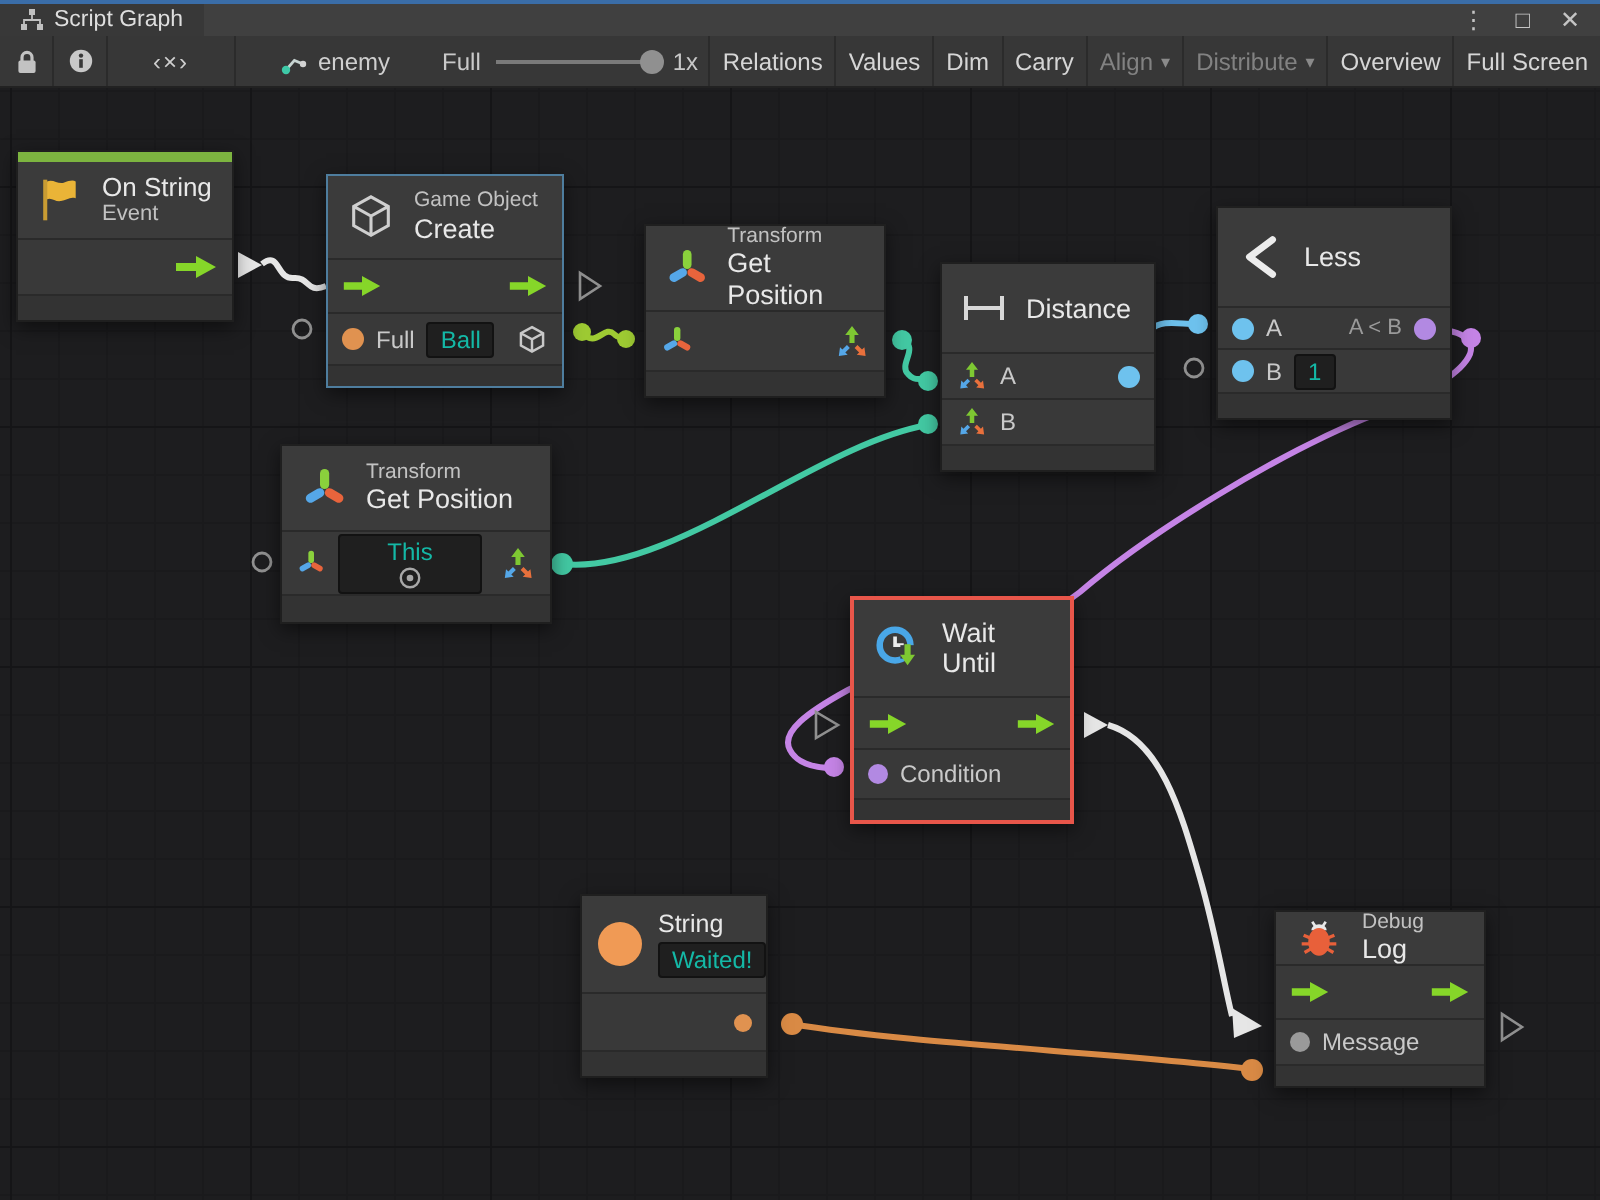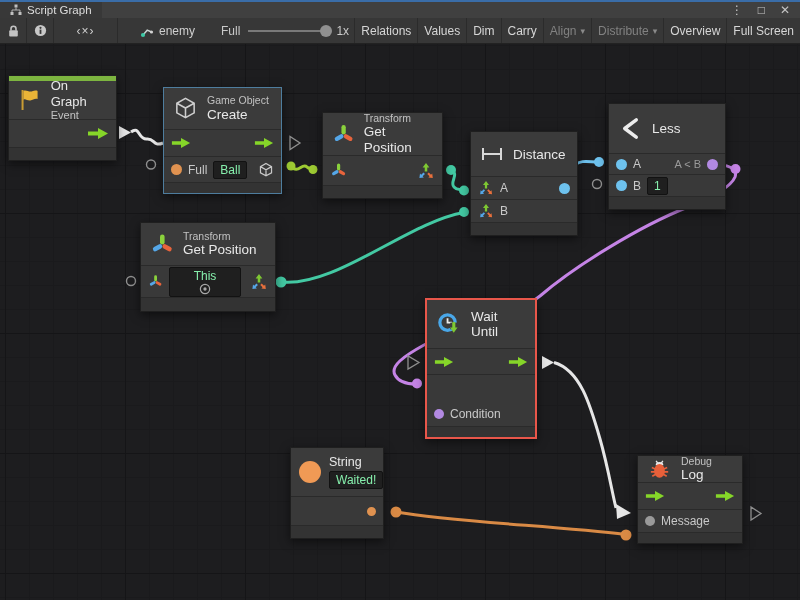--- a/index.html
+++ b/index.html
@@ -60,21 +60,21 @@
   .ml { margin-left:auto; }
 
   .dot { width:11px; height:11px; border-radius:50%; flex:none; }
   .dot-orange { background:#e09250; }
   .dot-blue   { background:#6ec2ee; }
   .dot-purple { background:#b289e2; }
   .dot-gray   { background:#9a9a9a; }
   .dot-sm     { width:9px; height:9px; }
 
   .field { background:#1f1f1f; border:1px solid #121212; border-radius:2px;
-           color:#86efac; font-size:12px; padding:1px 6px; white-space:nowrap; }
+           color:#14b8a6; font-size:12px; padding:1px 6px; white-space:nowrap; }
   .field-this { width:72px; display:flex; align-items:center; justify-content:space-between;flex-direction:column; }
 
   
   #node-on-start { left:8px; top:31px; width:109px; }
   #node-on-start .accent { height:5px; background:#7db540; }
   #node-on-start .hdr { height:39px; }
   #node-on-start .row { height:28px; }
   #node-on-start .ftr { height:12px; }
 
   #node-create { left:163px; top:43px; width:119px; }
@@ -101,21 +101,21 @@
   .result-label { font-size:11px; color:#9a9a9a; }
 
   #node-getpos-bottom { left:140px; top:178px; width:136px; }
   #node-getpos-bottom .hdr { height:43px; }
   #node-getpos-bottom .row { height:32px; }
   #node-getpos-bottom .ftr { height:13px; }
 
   #node-wait { left:425px; top:254px; width:112px; }
   #node-wait .hdr { height:49px; }
   #node-wait .row1 { height:26px; }
-  #node-wait .row2 { height:25px;margin-top:27px; }
+  #node-wait .row2 { height:25px; }
   #node-wait .ftr { height:10px; }
 
   #node-string { left:290px; top:403px; width:94px; }
   #node-string .hdr { height:49px; }
   #node-string .row { height:29px; }
   #node-string .ftr { height:12px; }
 
   #node-debug { left:637px; top:411px; width:106px; }
   #node-debug .hdr { height:27px; }
   #node-debug .row1 { height:27px; }
@@ -237,21 +237,21 @@
   </svg>
 
   <div class="node" id="node-on-start">
     <div class="accent"></div>
     <div class="hdr">
       <svg width="24" height="26" viewBox="0 0 26 26">
         <path d="M5 2 V24" stroke="#c99c33" stroke-width="2.2"></path>
         <path d="M6 3 C9 1.4 12 4.6 15 3.6 C18 2.6 20 2 21.5 3 V12 C18.5 11 16.5 13 13.5 13.6 C10.5 14.2 8.5 11.4 6 12.6 Z" fill="#eab437"></path>
       </svg>
       <div class="txt">
-        <span class="ttl" style="font-size:13px">On Graph</span>
+        <span class="ttl" style="font-size:13px">On String</span>
         <span class="cat" style="font-size:11px">Event</span>
       </div>
     </div>
     <div class="row">
       <svg class="ml" width="22" height="13" viewBox="0 0 22 13">
         <path d="M1 4.5 H11 V1 L21 6.5 L11 12 V8.5 H1 Z" fill="#86d629"></path>
       </svg>
     </div>
     <div class="ftr"></div>
   </div>

